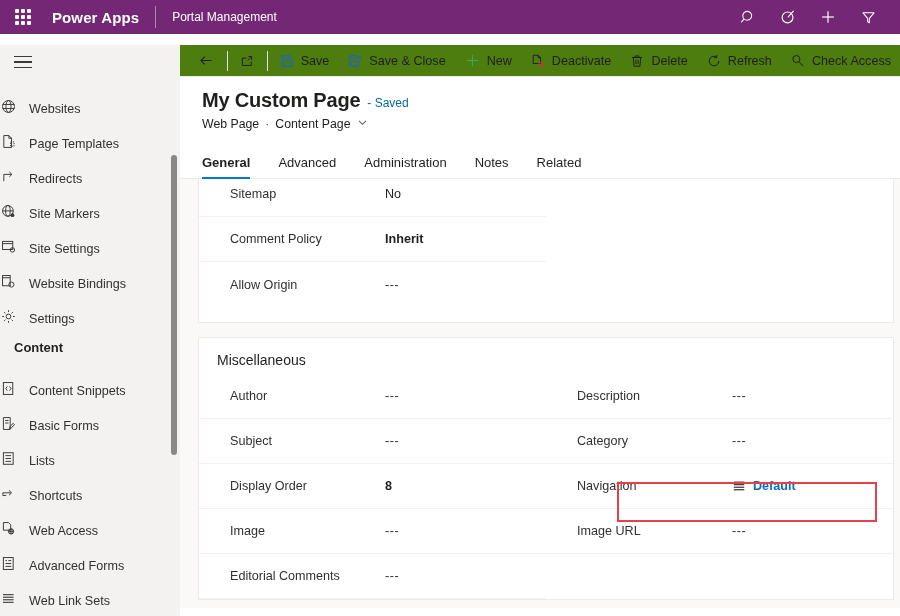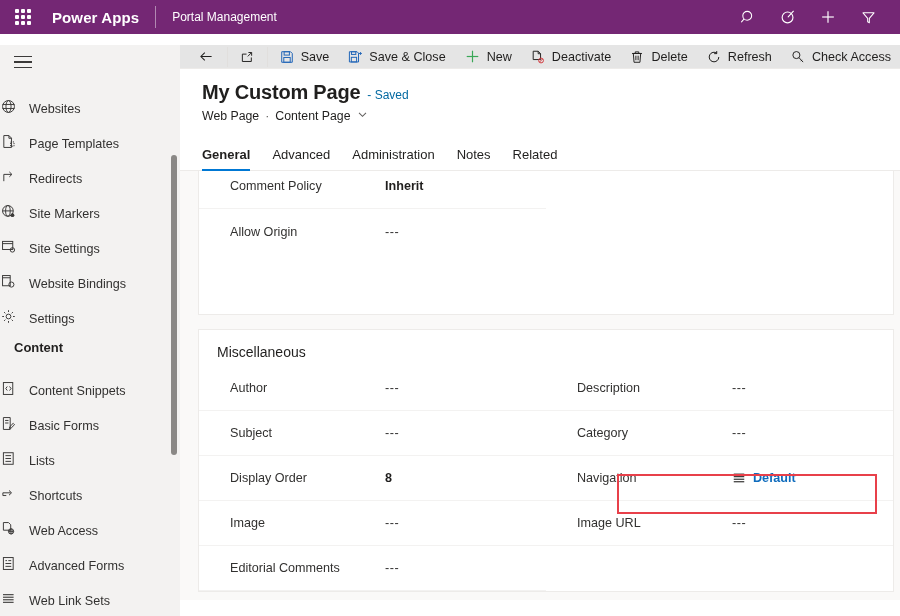--- a/index.html
+++ b/index.html
@@ -90,24 +90,24 @@
 
   
   .main {
     position: absolute; top: 45px; left: 180px;
     width: 720px; height: 571px;
     background: #ffffff;
   }
 
   
   .cmdbar {
-    height: 24px; display: flex; align-items: center;
+    height: 32px; display: flex; align-items: center;
     border-bottom: 1px solid #edebe9;
     padding-left: 8px;
-    background: #e5e5e5;
+    background: #4d7c0f;
   }
   .cmd {
     display: flex; align-items: center;
     height: 38px; padding: 0 9px;
     font-size: 12.6px; color: #201f1e;
     cursor: pointer; white-space: nowrap;
   }
   .cmd .cico { display: flex; align-items: center; margin-right: 6px; }
   .cmd.icon-only { padding: 0 10px; }
   .cmd-sep { width: 1px; height: 20px; background: #e1dfdd; margin: 0 2px; }
@@ -121,20 +121,21 @@
   .sub-dot { padding: 0 6px; color: #605e5c; }
   .sub-link { color: #201f1e; cursor: pointer; }
   .chev { margin-left: 6px; color: #605e5c; }
 
   
   .tabs {
     display: flex; align-items: flex-end;
     padding-left: 22px; margin-top: 14px;
     border-bottom: 1px solid #edebe9;
     height: 34px;
+    gap: 6px;
   }
   .tab {
     font-size: 13px; color: #201f1e;
     margin-right: 22px; padding-bottom: 8px;
     cursor: pointer; position: relative;
   }
   .tab.active { font-weight: bold; }
   .tab.active::after {
     content: ""; position: absolute; left: 0; right: 0; bottom: -1px;
     height: 2px; background: #0078d4;
@@ -546,20 +547,24 @@
     <div class="tab">Administration</div>
     <div class="tab">Notes</div>
     <div class="tab">Related</div>
   </div>
 
   <div class="formregion">
 
     <div class="card first">
       <div class="fgrid">
         <div class="fcol">
+          <div class="frow">
+            <span class="flabel">Sitemap</span>
+            <span class="fvalue">No</span>
+          </div>
           <div class="frow">
             <span class="flabel">Comment Policy</span>
             <span class="fvalue bold">Inherit</span>
           </div>
           <div class="frow noline">
             <span class="flabel">Allow Origin</span>
             <span class="fvalue dashes">---</span>
           </div>
         </div>
         <div class="fcol"></div>

